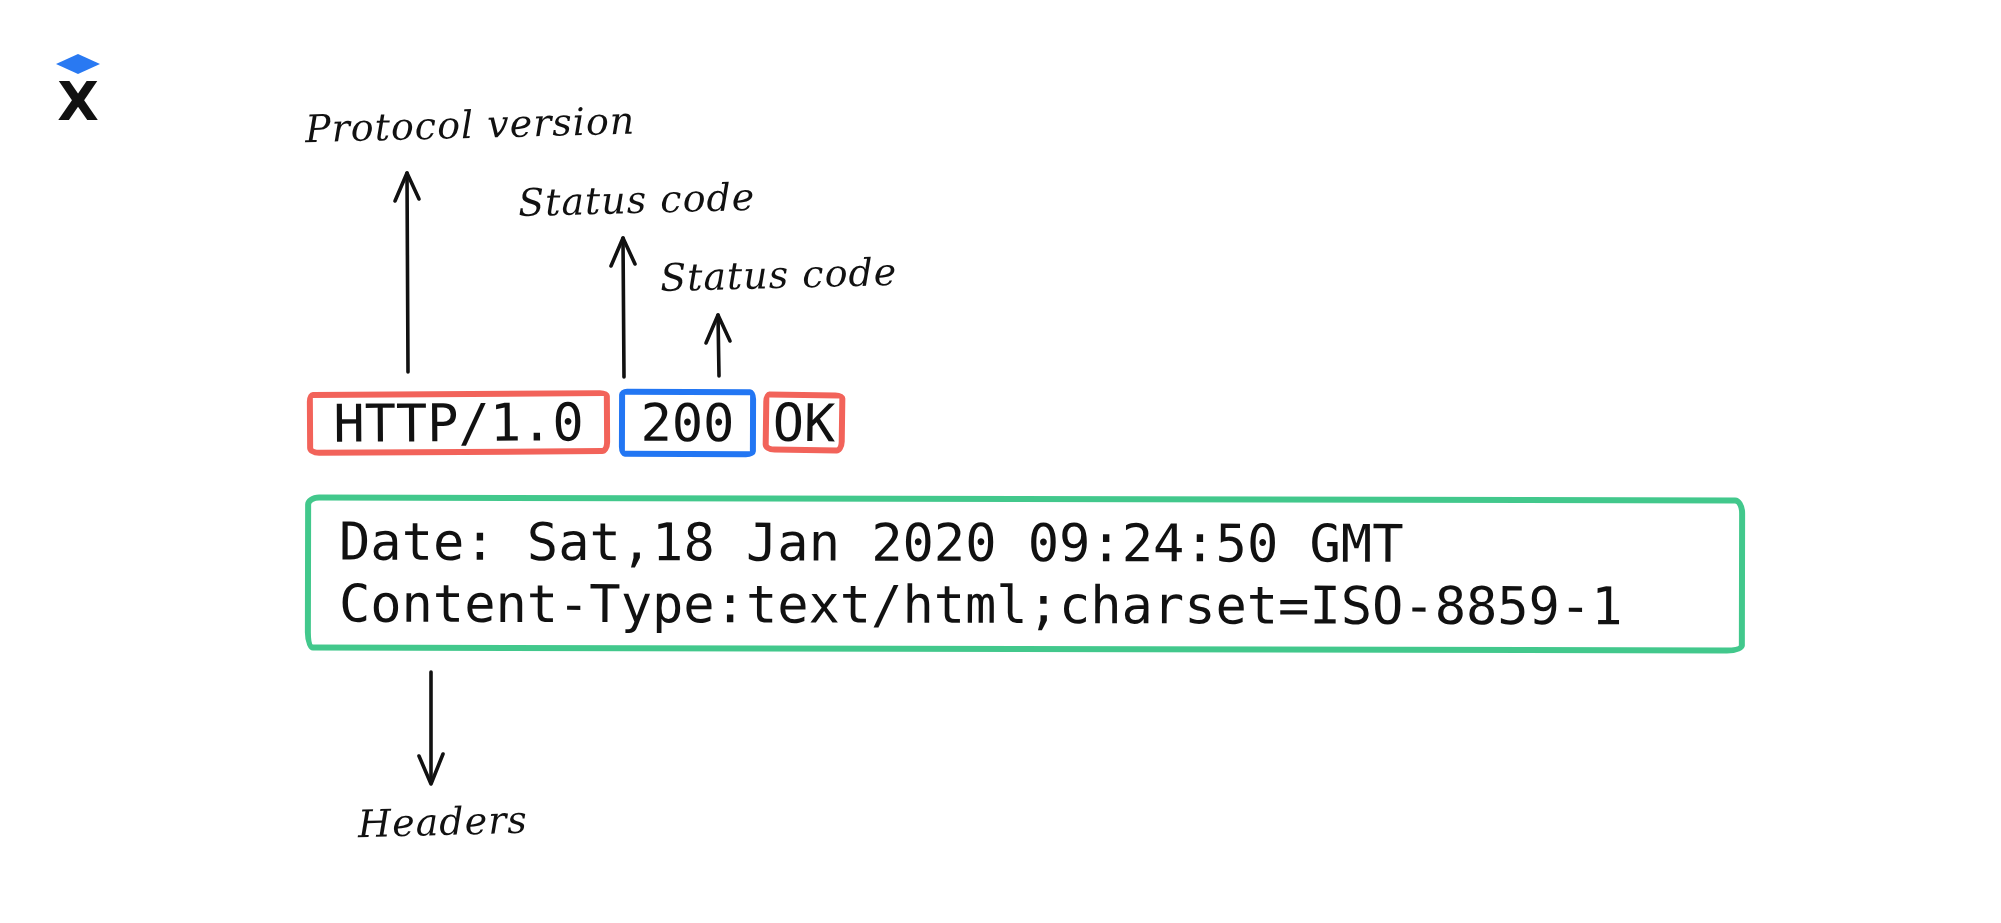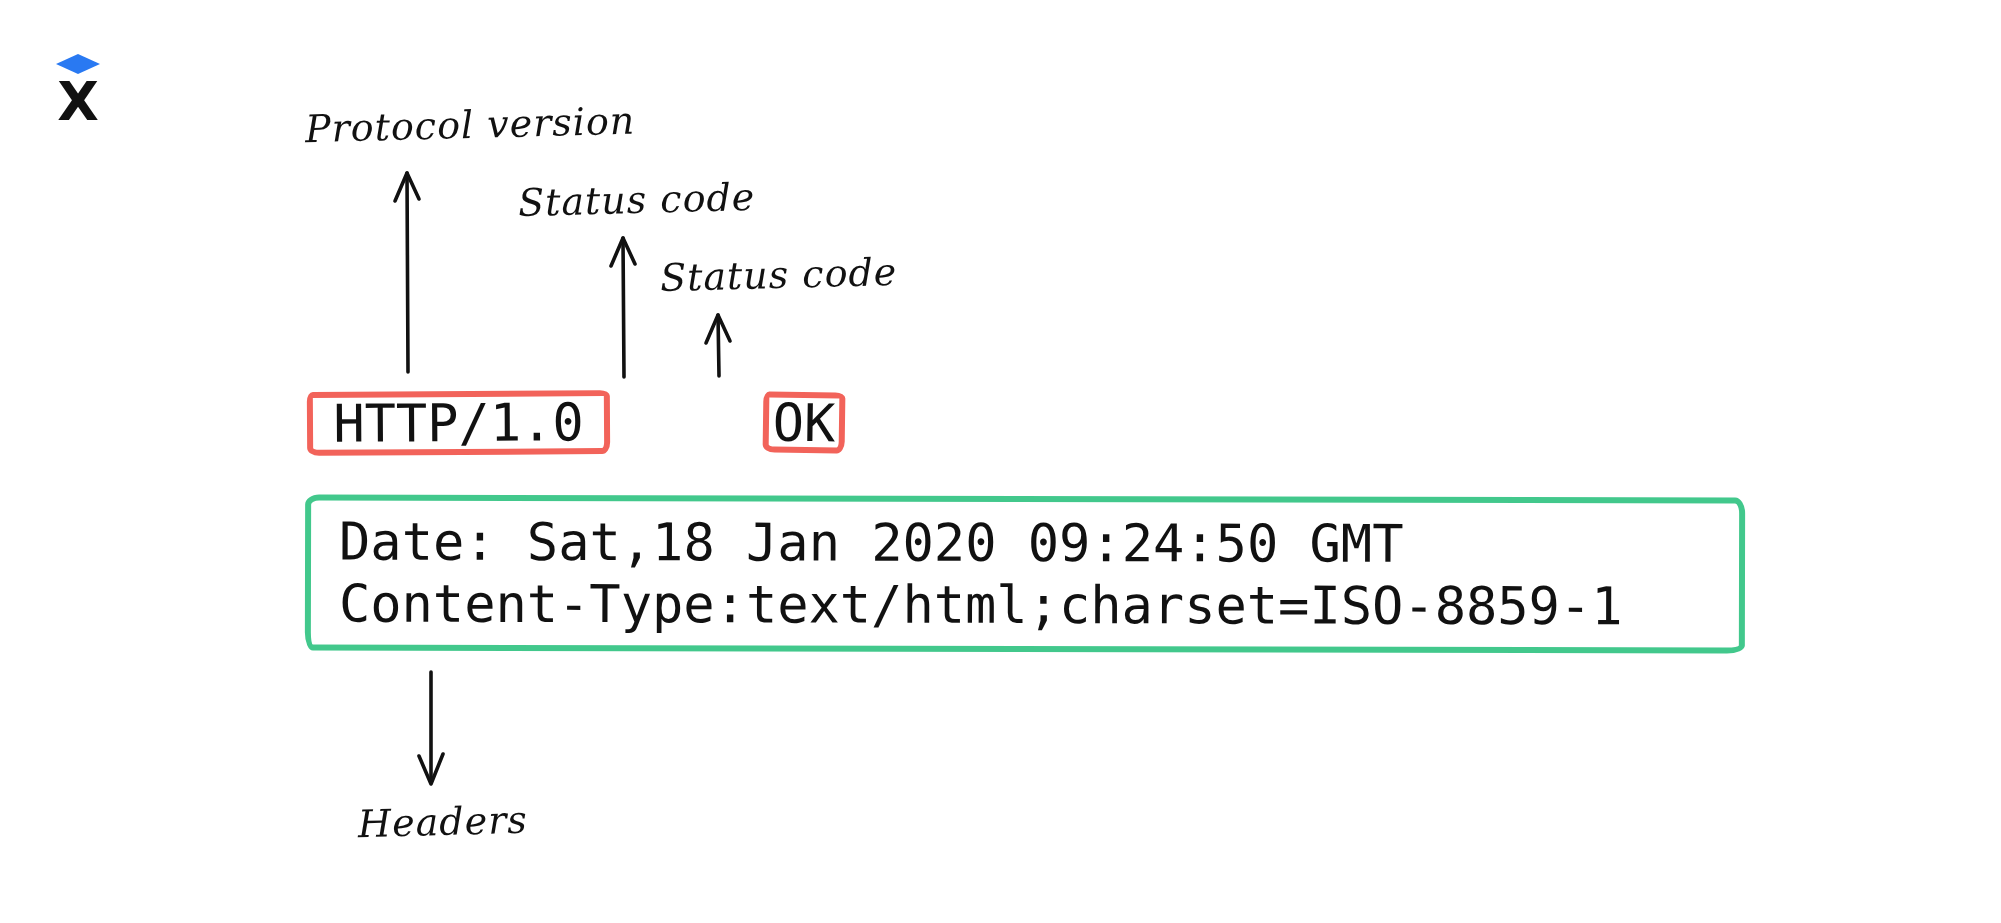--- a/index.html
+++ b/index.html
@@ -127,20 +127,23 @@
   </svg>
 
   <svg class="arrow-svg" style="left:698px; top:307px;" width="40" height="72">
     <line x1="20" y1="8" x2="21" y2="69"></line>
     <polyline points="8,36 20,8 32,34"></polyline>
   </svg>
 
   <div class="status-box box-red box-protocol">
     <span class="code-text">HTTP/1.0</span>
   </div>
+  <div class="status-box box-blue box-status">
+    <span class="code-text">200</span>
+  </div>
   <div class="status-box box-red box-reason">
     <span class="code-text">OK</span>
   </div>
 
   <div class="headers-box">
     <div class="header-line">Date: Sat,18 Jan 2020 09:24:50 GMT</div>
     <div class="header-line">Content-Type:text/html;charset=ISO-8859-1</div>
   </div>
 
   <svg class="arrow-svg" style="left:411px; top:670px;" width="40" height="120">

